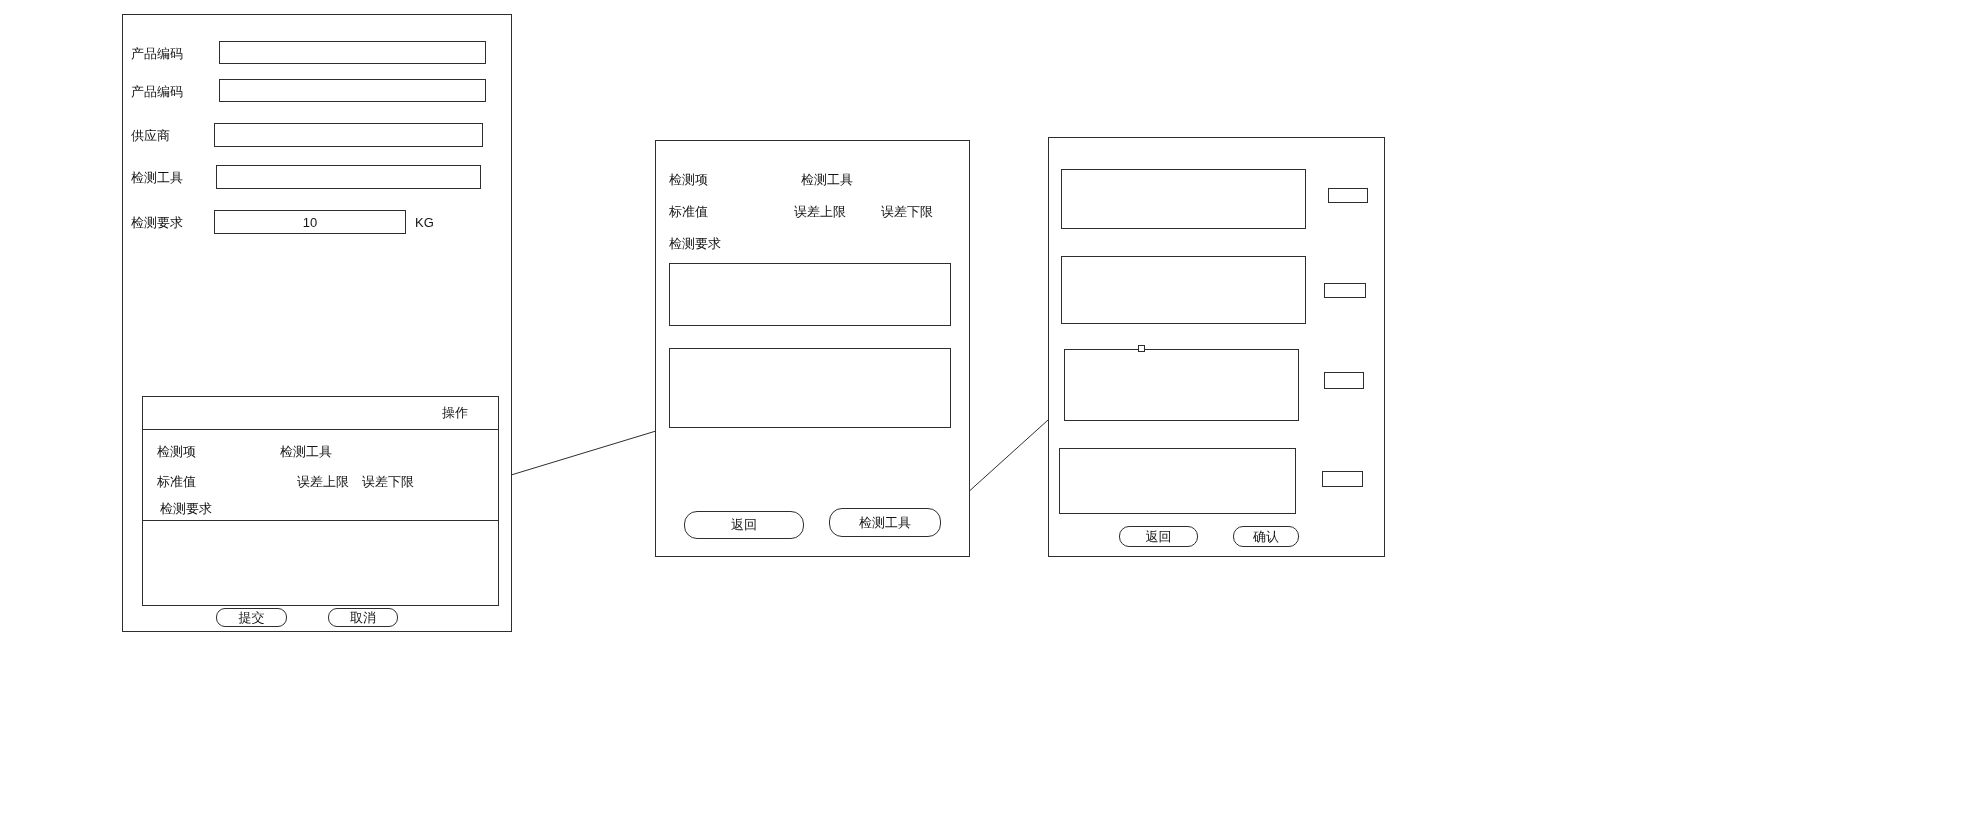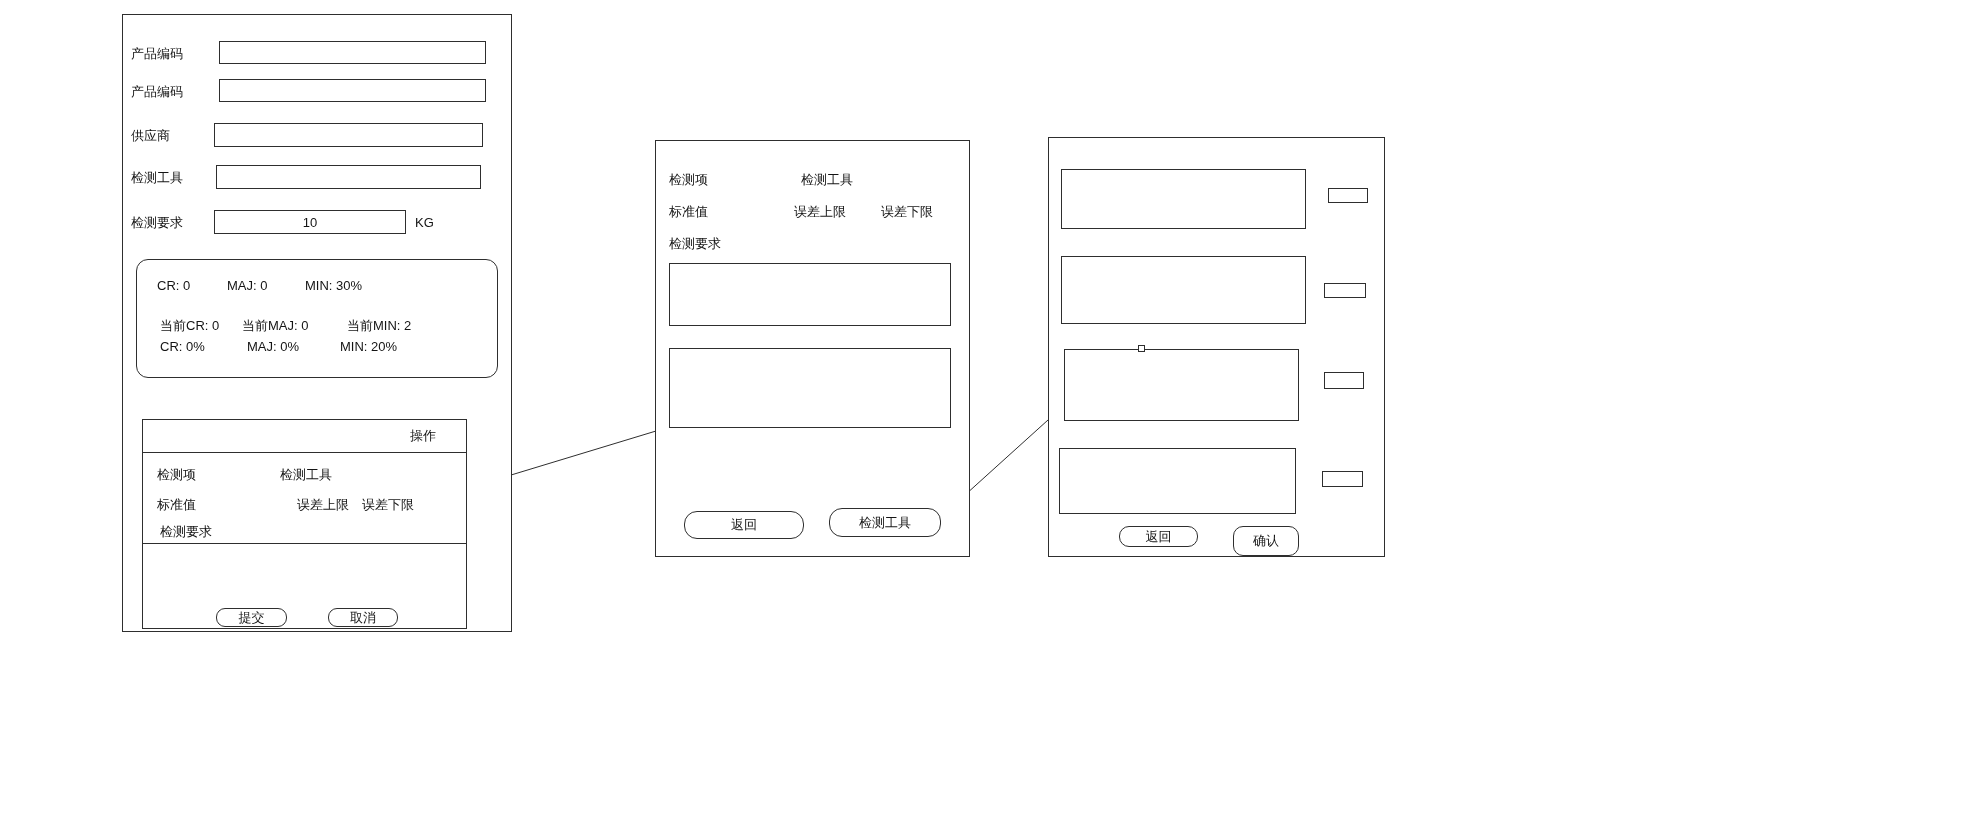--- a/index.html
+++ b/index.html
@@ -53,35 +53,22 @@
     <div class="lbl" style="left:8px; top:112px;">供应商</div>
     <input class="inp" style="left: 91px; top: 108px; width: 269px; height: 24px;">
 
     <div class="lbl" style="left:8px; top:154px;">检测工具</div>
     <input class="inp" style="left: 93px; top: 150px; width: 265px; height: 24px;">
 
     <div class="lbl" style="left:8px; top:199px;">检测要求</div>
     <input class="inp center" style="left: 91px; top: 195px; width: 192px; height: 24px;" value="10">
     <div class="lbl" style="left:292px; top:200px;">KG</div>
 
-    <div class="stats" style="left:13px; top:244px; width:362px; height:119px;">
-      <div class="stat" style="left:20px;  top:18px;">CR: 0</div>
-      <div class="stat" style="left:90px;  top:18px;">MAJ: 0</div>
-      <div class="stat" style="left:168px; top:18px;">MIN: 30%</div>
 
-      <div class="stat" style="left:23px;  top:57px;">当前CR: 0</div>
-      <div class="stat" style="left:105px; top:57px;">当前MAJ: 0</div>
-      <div class="stat" style="left:210px; top:57px;">当前MIN: 2</div>
-
-      <div class="stat" style="left:23px;  top:79px;">CR: 0%</div>
-      <div class="stat" style="left:110px; top:79px;">MAJ: 0%</div>
-      <div class="stat" style="left:203px; top:79px;">MIN: 20%</div>
-    </div>
-
-    <div class="tbl" style="left:19px; top:404px; width:325px; height:210px;padding-left:36px;">
+    <div class="tbl" style="left:19px; top:381px; width:357px; height:210px;padding-left:36px;">
       <div class="tbl-head">
         <span>操作</span>
       </div>
       <div class="lbl" style="left:14px;  top:46px;">检测项</div>
       <div class="lbl" style="left:137px; top:46px;">检测工具</div>
       <div class="lbl" style="left:14px;  top:76px;">标准值</div>
       <div class="lbl" style="left:154px; top:76px;">误差上限</div>
       <div class="lbl" style="left:219px; top:76px;">误差下限</div>
       <div class="lbl" style="left:17px;  top:103px;">检测要求</div>
       <div class="tbl-div" style="top:123px;"></div>
@@ -117,16 +104,16 @@
     <div class="box" style="left:275px; top:145px; width:42px; height:15px;"></div>
 
     <div class="box" style="left:15px; top:211px; width:235px; height:72px;"></div>
     <div class="handle" style="left:89px; top:207px; width:7px; height:7px;"></div>
     <div class="box" style="left:275px; top:234px; width:40px; height:17px;"></div>
 
     <div class="box" style="left:10px; top:310px; width:237px; height:66px;"></div>
     <div class="box" style="left:273px; top:333px; width:41px; height:16px;"></div>
 
     <button class="btn" style="left:70px;  top:388px; width:79px; height:21px; border-radius:10px;">返回</button>
-    <button class="btn" style="left:184px; top:388px; width:66px; height:30px; border-radius:10px;">确认</button>
+    <button class="btn" style="left:184px; top:388px; width:66px; height:21px; border-radius:10px;">确认</button>
   </div>
 
 </div>
 
 </body></html>

